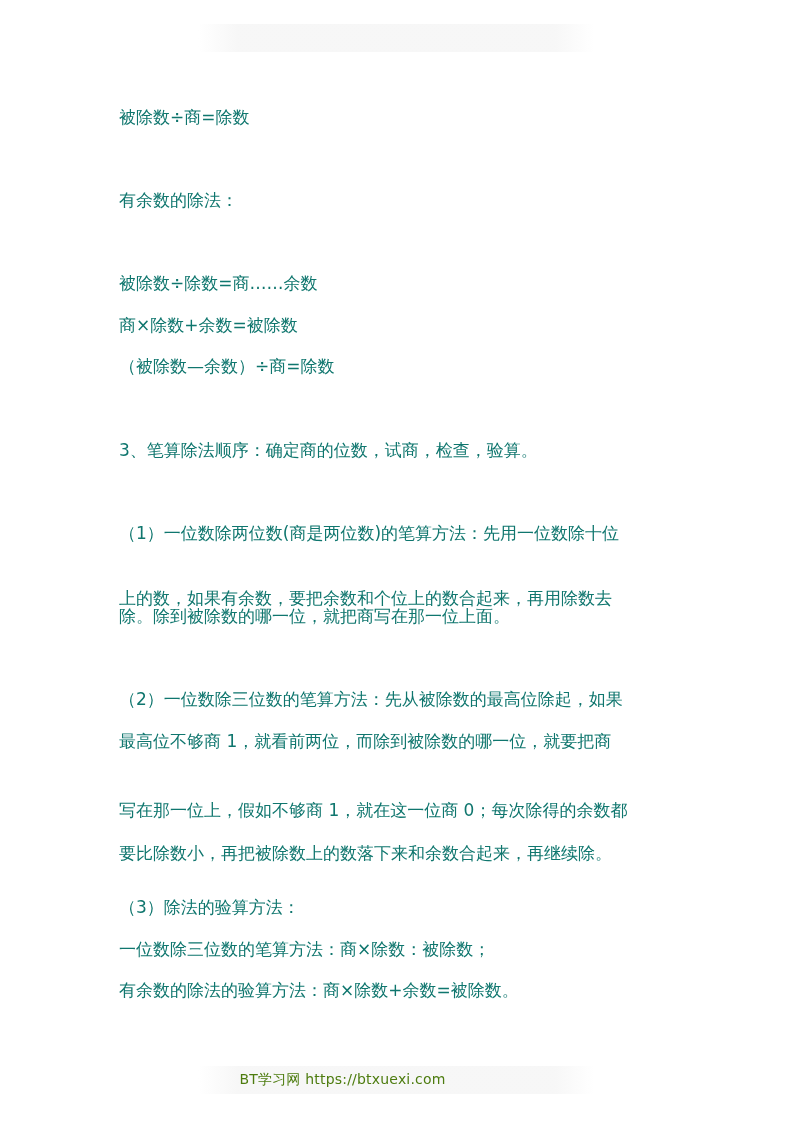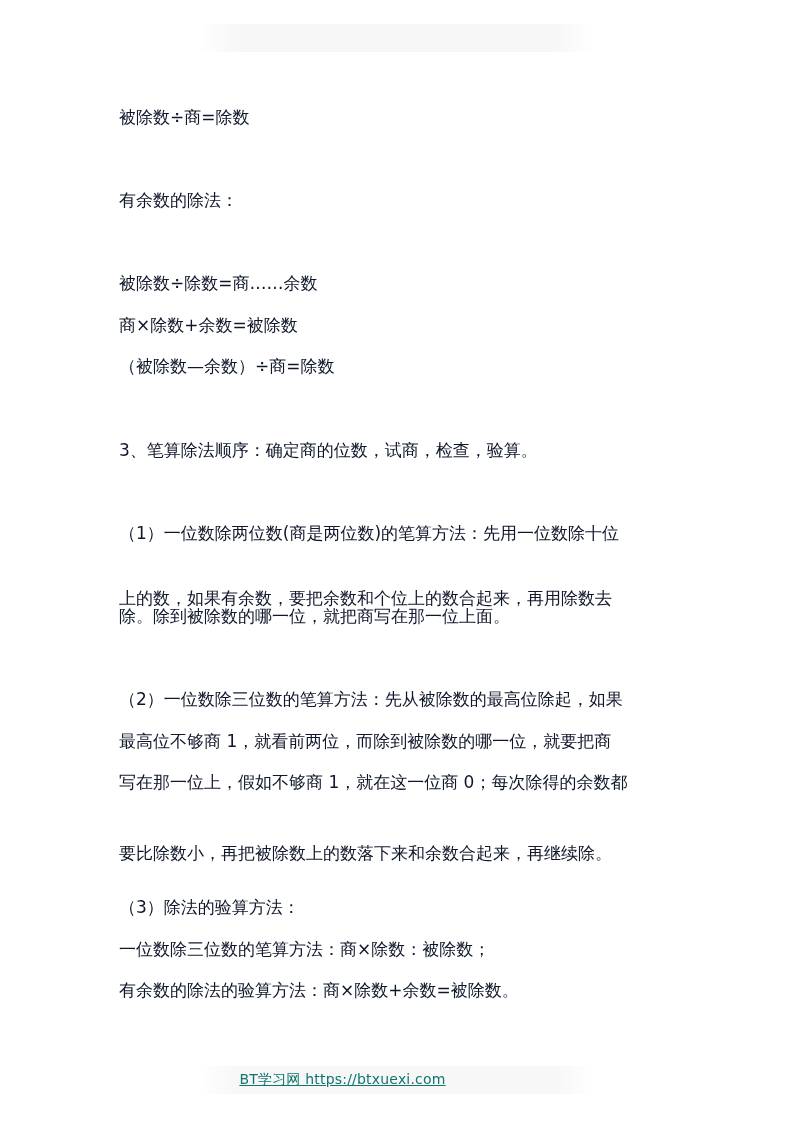--- a/index.html
+++ b/index.html
@@ -9,43 +9,43 @@
     color: #222222;
   }
   .wm-bar {
     position: absolute; left: 198px; width: 396px; height: 28px;
     background: linear-gradient(to right, rgba(245,245,245,0), rgba(246,246,246,0.9) 10%, rgba(246,246,246,0.9) 90%, rgba(245,245,245,0));
   }
   .wm-top { top: 24px; }
   .wm-bottom { top: 1066px; }
   .footer-text {
     position: absolute; top: 1071px; left: 0; width: 685px; text-align: center;
-    font-size: 14px; color: #0f766e; letter-spacing: 0.2px; text-decoration: underline;
+    font-size: 14px; color: #4d7c0f; letter-spacing: 0.2px;
   }
   .line {
     position: absolute; left: 119px; font-size: 17px; line-height: 20px;
-    white-space: nowrap; color: #0f172a;
+    white-space: nowrap; color: #0f766e;
   }
 </style>
 </head>
 <body>
 
 <div class="wm-bar wm-top"></div>
 
 <div class="line" style="top:107px">被除数÷商=除数</div>
 <div class="line" style="top:190px">有余数的除法：</div>
 <div class="line" style="top:273px">被除数÷除数=商……余数</div>
 <div class="line" style="top:315px">商×除数+余数=被除数</div>
 <div class="line" style="top:356px">（被除数—余数）÷商=除数</div>
 <div class="line" style="top:440px">3、笔算除法顺序：确定商的位数，试商，检查，验算。</div>
 <div class="line" style="top:523px">（1）一位数除两位数(商是两位数)的笔算方法：先用一位数除十位</div>
 <div class="line" style="top:588px">上的数，如果有余数，要把余数和个位上的数合起来，再用除数去</div>
 <div class="line" style="top:606px">除。除到被除数的哪一位，就把商写在那一位上面。</div>
 <div class="line" style="top:689px">（2）一位数除三位数的笔算方法：先从被除数的最高位除起，如果</div>
 <div class="line" style="top:731px">最高位不够商 1，就看前两位，而除到被除数的哪一位，就要把商</div>
-<div class="line" style="top:772px">写在那一位上，假如不够商 1，就在这一位商 0；每次除得的余数都</div>
+<div class="line" style="top:800px">写在那一位上，假如不够商 1，就在这一位商 0；每次除得的余数都</div>
 <div class="line" style="top:843px">要比除数小，再把被除数上的数落下来和余数合起来，再继续除。</div>
 <div class="line" style="top:897px">（3）除法的验算方法：</div>
 <div class="line" style="top:939px">一位数除三位数的笔算方法：商×除数：被除数；</div>
 <div class="line" style="top:980px">有余数的除法的验算方法：商×除数+余数=被除数。</div>
 
 <div class="wm-bar wm-bottom"></div>
 <div class="footer-text">BT学习网 https://btxuexi.com</div>
 
 </body></html>

